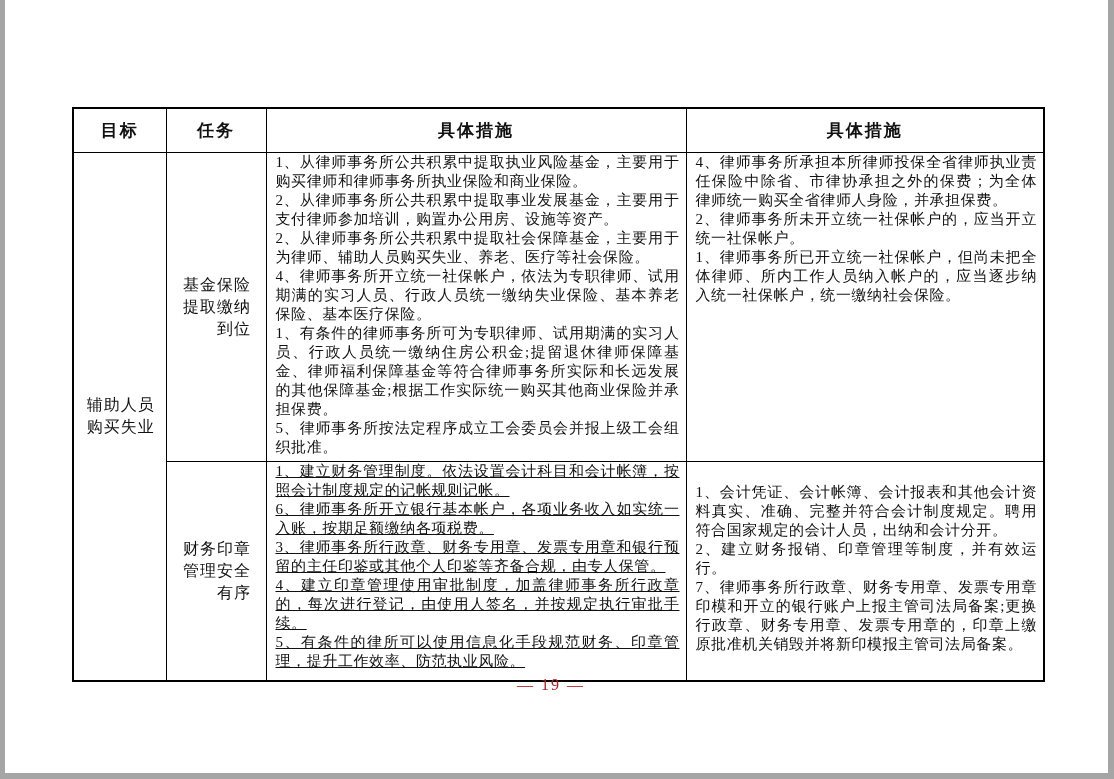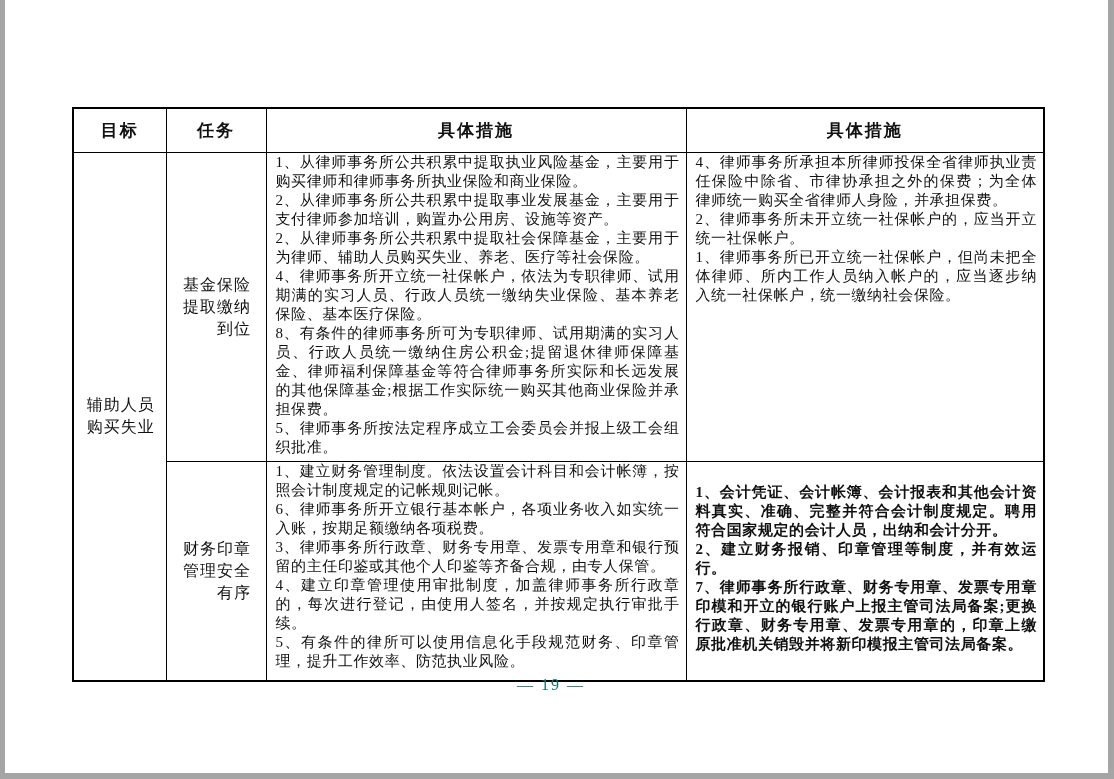--- a/index.html
+++ b/index.html
@@ -51,33 +51,33 @@
     text-align: right;
   }
   td.body-cell {
     vertical-align: top;
     padding: 0 6px 4px 9px;
     font-size: 15px;
     line-height: 19px;
     letter-spacing: 0.6px;
     text-align: justify;
   }
-  td.body-cell.v-mid { vertical-align: middle; font-weight: bold; }
+  td.body-cell.v-mid { vertical-align: middle; }
   td.row1-req  { height: 292px; }
-  td.row2-req  { height: 220px; }
+  td.row2-req  { height: 220px; text-decoration: underline; }
   .item { margin: 0; }
 
   .footer {
     position: absolute;
     left: 0; top: 676px;
     width: 1102px;
     text-align: center;
     font-size: 16px;
     letter-spacing: 2px;
-    color: #0f766e;
+    color: #b91c1c;
   }
 </style>
 </head>
 <body>
 
 <div class="edge edge-left"></div>
 <div class="edge edge-right"></div>
 <div class="edge edge-bottom"></div>
 
 <table class="plan">
@@ -100,21 +100,21 @@
       <span class="wrapbox">辅助人员购买失业</span>
     </td>
     <td class="center-cell">
       <span class="wrapbox">基金保险提取缴纳到位</span>
     </td>
     <td class="body-cell row1-req">
       <div class="item">1、从律师事务所公共积累中提取执业风险基金，主要用于购买律师和律师事务所执业保险和商业保险。</div>
       <div class="item">2、从律师事务所公共积累中提取事业发展基金，主要用于支付律师参加培训，购置办公用房、设施等资产。</div>
       <div class="item">2、从律师事务所公共积累中提取社会保障基金，主要用于为律师、辅助人员购买失业、养老、医疗等社会保险。</div>
       <div class="item">4、律师事务所开立统一社保帐户，依法为专职律师、试用期满的实习人员、行政人员统一缴纳失业保险、基本养老保险、基本医疗保险。</div>
-      <div class="item">8、有条件的律师事务所可为专职律师、试用期满的实习人员、行政人员统一缴纳住房公积金;提留退休律师保障基金、律师福利保障基金等符合律师事务所实际和长远发展的其他保障基金;根据工作实际统一购买其他商业保险并承担保费。</div>
+      <div class="item">1、有条件的律师事务所可为专职律师、试用期满的实习人员、行政人员统一缴纳住房公积金;提留退休律师保障基金、律师福利保障基金等符合律师事务所实际和长远发展的其他保障基金;根据工作实际统一购买其他商业保险并承担保费。</div>
       <div class="item">5、律师事务所按法定程序成立工会委员会并报上级工会组织批准。</div>
     </td>
     <td class="body-cell">
       <div class="item">4、律师事务所承担本所律师投保全省律师执业责任保险中除省、市律协承担之外的保费；为全体律师统一购买全省律师人身险，并承担保费。</div>
       <div class="item">2、律师事务所未开立统一社保帐户的，应当开立统一社保帐户。</div>
       <div class="item">1、律师事务所已开立统一社保帐户，但尚未把全体律师、所内工作人员纳入帐户的，应当逐步纳入统一社保帐户，统一缴纳社会保险。</div>
     </td>
   </tr>
 
   <tr>

